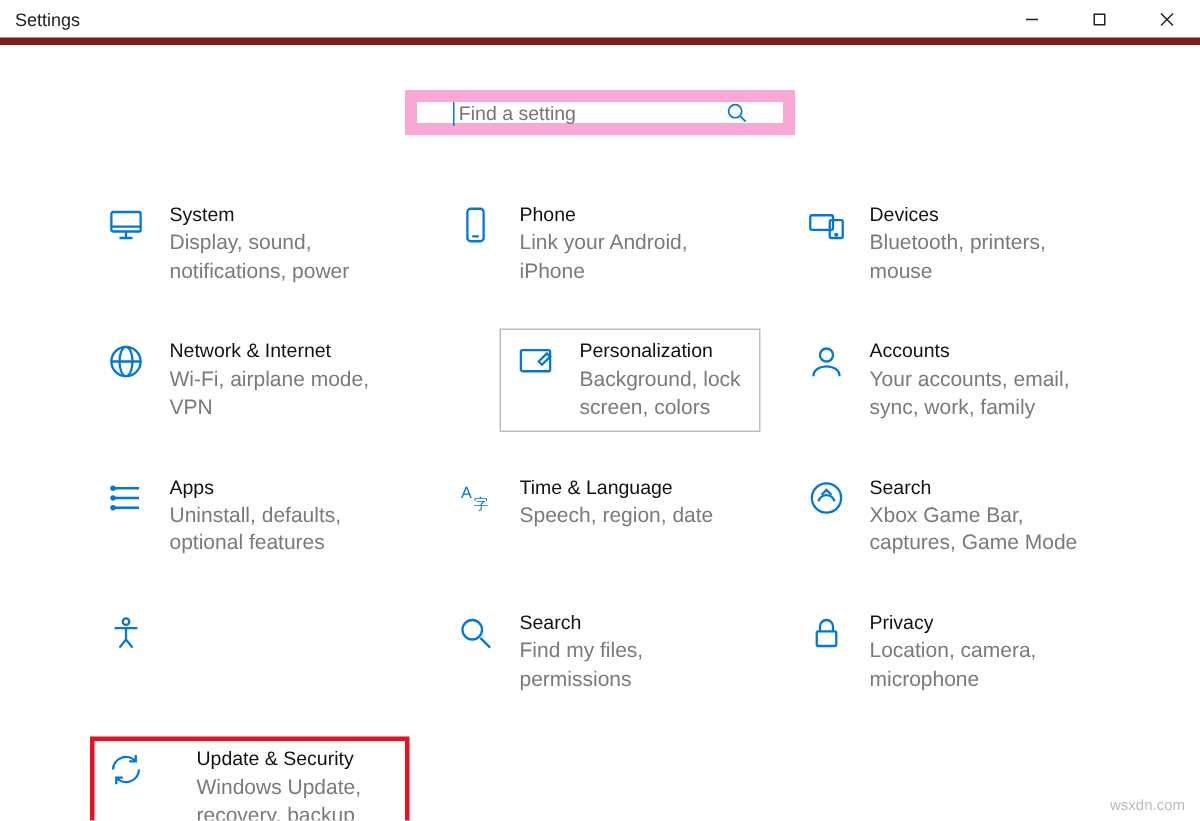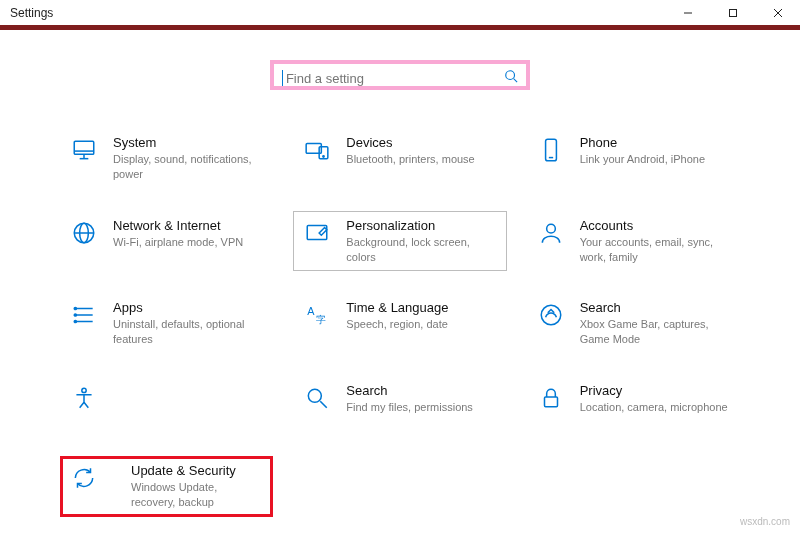--- a/index.html
+++ b/index.html
@@ -41,24 +41,24 @@
     padding: 30px 40px 0 40px;
   }
   .search-wrap {
     display: flex;
     justify-content: center;
     margin-bottom: 38px;
   }
   .search {
     width: 260px;
     height: 30px;
-    border: 4px solid #f9a8d4;
-    display: flex;
-    align-items: flex-end;
-    padding: 0 8px;
+    border: 8px solid #f9a8d4;
+    display: flex;
+    align-items: flex-start;
+    padding: 0 24px;
     position: relative;
   }
   .search input {
     border: none;
     outline: none;
     width: 100%;
     font-size: 13px;
     color: #666;
     background: transparent;
   }
@@ -82,20 +82,21 @@
   }
   .tile {
     display: flex;
     padding: 6px 8px;
     min-height: 58px;
     border: 1px solid transparent;
     position: relative;
   }
   .tile.hover {
     border: 1px solid #bdbdbd;
+    margin-left: 40px;
   }
   .tile.highlight {
     border: 3px solid #e81123;
     padding: 4px 6px;
     gap: 18px;
   }
   .tile .icon {
     width: 30px;
     height: 30px;
     color: #0078d4;
@@ -107,27 +108,27 @@
     justify-content: center;
   }
   .tile .icon svg { width: 26px; height: 26px; stroke: #0078d4; fill: none; stroke-width: 1.4; }
   .tile .txt { flex: 1; min-width: 0; }
   .tile .name {
     font-size: 13px;
     color: #111;
     margin-bottom: 2px;
   }
   .tile .desc {
-    font-size: 11px;
+    font-size: 14px;
     color: #7a7a7a;
     line-height: 1.35;
   }
   .watermark {
     position: absolute;
-    bottom: 20px;
+    bottom: 4px;
     right: 10px;
     font-size: 10px;
     color: #bbb;
     text-align: right;
   }
 </style>
 </head>
 <body>
 
 <div class="titlebar">
@@ -180,41 +181,41 @@
       </span>
       <div class="txt">
         <div class="name">System</div>
         <div class="desc">Display, sound, notifications, power</div>
       </div>
     </div>
 
     <div class="tile">
       <span class="icon">
         <svg viewBox="0 0 24 24">
+            <rect x="7" y="2" width="10" height="20" rx="2"></rect>
+            <line x1="10" y1="19" x2="14" y2="19"></line>
+          </svg>
+      </span>
+      <div class="txt">
+        <div class="name">Phone</div>
+        <div class="desc">Link your Android, iPhone</div>
+      </div>
+    </div>
+
+    <div class="tile">
+      <span class="icon">
+        <svg viewBox="0 0 24 24">
             <rect x="2" y="6" width="14" height="9" rx="1"></rect>
             <rect x="14" y="9" width="8" height="11" rx="1"></rect>
             <circle cx="18" cy="18" r="0.6" fill="#0078d4"></circle>
           </svg>
       </span>
       <div class="txt">
         <div class="name">Devices</div>
         <div class="desc">Bluetooth, printers, mouse</div>
-      </div>
-    </div>
-
-    <div class="tile">
-      <span class="icon">
-        <svg viewBox="0 0 24 24">
-            <rect x="7" y="2" width="10" height="20" rx="2"></rect>
-            <line x1="10" y1="19" x2="14" y2="19"></line>
-          </svg>
-      </span>
-      <div class="txt">
-        <div class="name">Phone</div>
-        <div class="desc">Link your Android, iPhone</div>
       </div>
     </div>
 
     <div class="tile">
       <span class="icon">
         <svg viewBox="0 0 24 24">
             <circle cx="12" cy="12" r="9"></circle>
             <ellipse cx="12" cy="12" rx="4" ry="9"></ellipse>
             <line x1="3" y1="12" x2="21" y2="12"></line>
           </svg>

